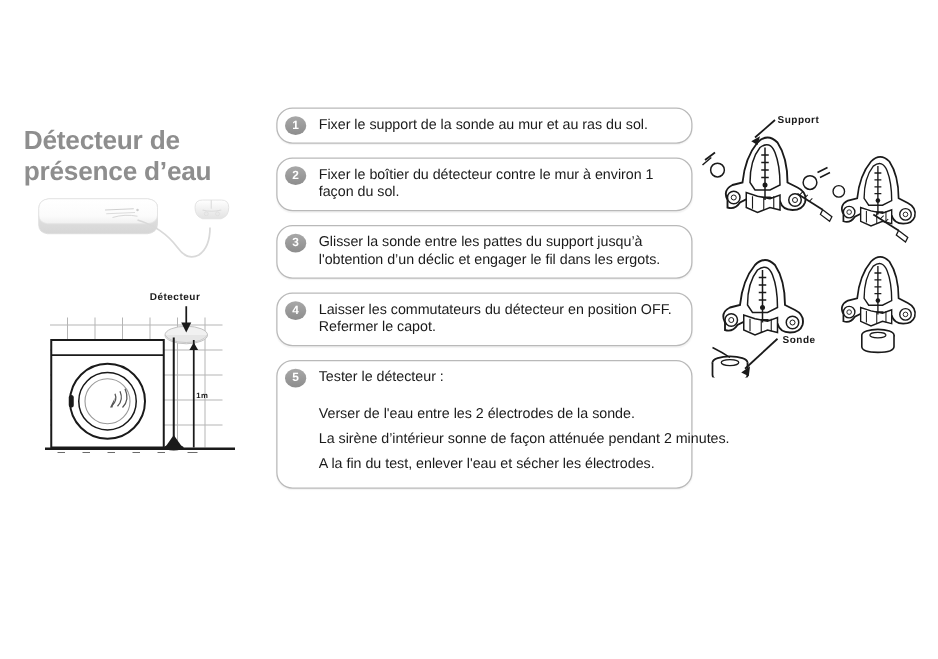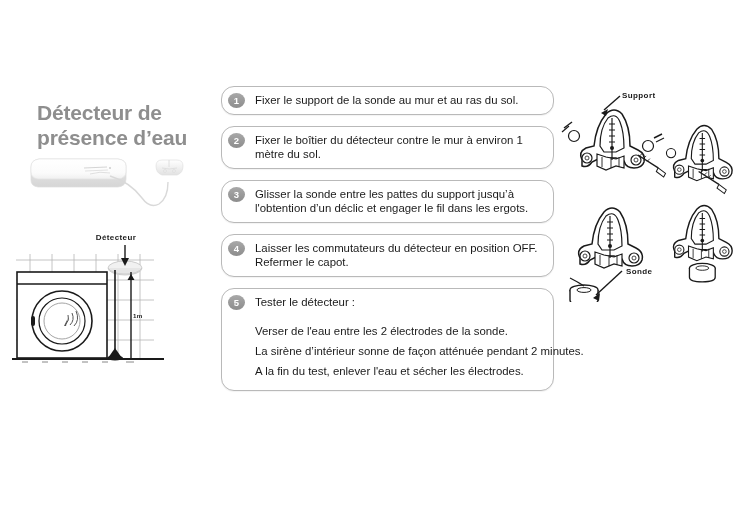--- a/index.html
+++ b/index.html
@@ -20,21 +20,21 @@
   #left-column {
     position: absolute;
     left: 0;
     top: 0;
     width: 215px;
     height: 527px;
   }
 
   #page-title {
     position: absolute;
-    left: 37px;
+    left: 19px;
     top: 86px;
     width: 190px;
     font-size: 21px;
     line-height: 25px;
     font-weight: bold;
     color: #8e8e8e;
     letter-spacing: -0.2px;
   }
   #page-title .tline { display: block; white-space: nowrap; }
 
@@ -43,21 +43,21 @@
     position: absolute;
     left: 22px;
     top: 146px;
     width: 180px;
     height: 78px;
   }
 
   
   #installation-diagram {
     position: absolute;
-    left: 4px;
+    left: 28px;
     top: 228px;
     width: 190px;
     height: 148px;
   }
 
   
   #steps-column {
     position: absolute;
     left: 221px;
     top: 86px;
@@ -254,21 +254,21 @@
     <span class="step-badge">1</span>
     <div class="step-text">
       <span class="line">Fixer le support de la sonde au mur et au ras du sol.</span>
     </div>
   </div>
 
   <div class="step-box" id="step-2">
     <span class="step-badge">2</span>
     <div class="step-text">
       <span class="line">Fixer le boîtier du détecteur contre le mur à environ 1</span>
-      <span class="line">mètre du sol.</span>
+      <span class="line">façon du sol.</span>
     </div>
   </div>
 
   <div class="step-box" id="step-3">
     <span class="step-badge">3</span>
     <div class="step-text">
       <span class="line">Glisser la sonde entre les pattes du support jusqu’à</span>
       <span class="line">l'obtention d’un déclic et engager le fil dans les ergots.</span>
     </div>
   </div>

